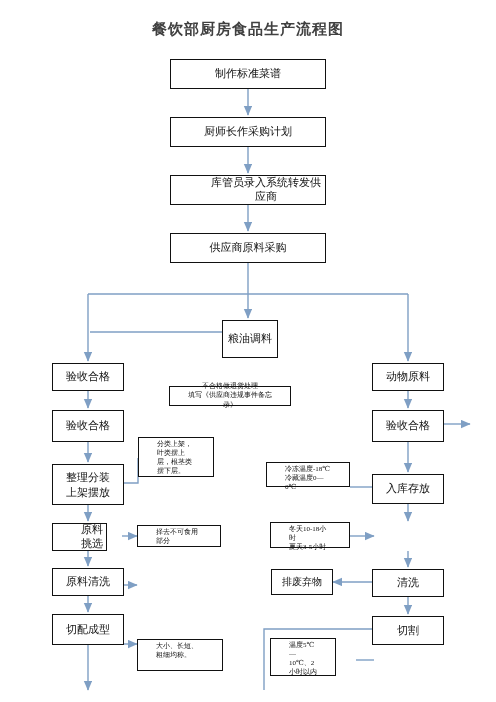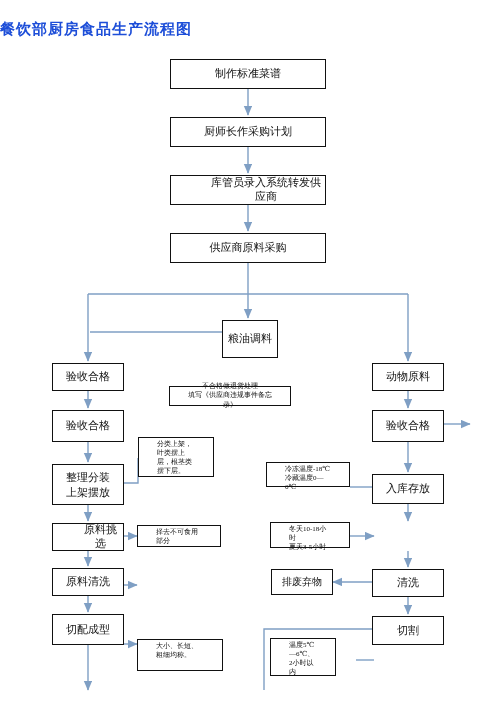--- a/index.html
+++ b/index.html
@@ -4,22 +4,22 @@
 <style>
   html,body{margin:0;padding:0;}
   body{
     width:496px;height:702px;background:#ffffff;
     font-family:"Liberation Serif","DejaVu Serif",serif;
     color:#1a1a1a;overflow:hidden;position:relative;
   }
   #chart{position:absolute;left:0;top:0;width:496px;height:702px;}
   svg.lines{position:absolute;left:0;top:0;width:496px;height:702px;pointer-events:none;}
   .title{
-    position:absolute;left:0;top:20px;width:496px;text-align:left;
-    font-size:15px;font-weight:700;letter-spacing:1px;color:#1d4ed8;
+    position:absolute;left:0;top:20px;width:496px;text-align:center;
+    font-size:15px;font-weight:700;letter-spacing:1px;color:#404040;
   }
   .node{
     position:absolute;box-sizing:border-box;
     border:1px solid #111;background:#fff;
     display:flex;align-items:center;justify-content:center;
     text-align:center;font-size:11px;line-height:1.25;color:#111;
     padding:2px 3px;
   }
   .node.two-line{line-height:1.35;}
   .note{
@@ -99,21 +99,21 @@
 
   <div class="node" style="left:222px;top:320px;width:56px;height:38px;">粮油调料</div>
 
   <div class="node" style="left:52px;top:363px;width:72px;height:28px;">验收合格</div>
 
   <div class="node" style="left:52px;top:410px;width:72px;height:32px;">验收合格</div>
 
   <div class="node two-line" style="left:52px;top:464px;width:72px;height:41px;white-space:pre-line;">整理分装
 上架摆放</div>
 
-  <div class="node" style="left:52px;top:523px;width:72px;height:28px;padding-left:28px;">原料挑选</div>
+  <div class="node" style="left:52px;top:523px;width:55px;height:28px;padding-left:28px;">原料挑选</div>
 
   <div class="node" style="left:52px;top:568px;width:72px;height:28px;">原料清洗</div>
 
   <div class="node" style="left:52px;top:614px;width:72px;height:31px;">切配成型</div>
 
   <div class="node" style="left:372px;top:363px;width:72px;height:28px;">动物原料</div>
 
   <div class="node" style="left:372px;top:410px;width:72px;height:32px;">验收合格</div>
 
   <div class="node" style="left:372px;top:474px;width:72px;height:30px;">入库存放</div>
@@ -134,15 +134,15 @@
   <div class="note" style="left:137px;top:639px;width:86px;height:32px;">大小、长短、粗细均称。</div>
 
   <div class="note" style="left:266px;top:462px;width:84px;height:25px;">冷冻温度-18℃
 冷藏温度0—6℃</div>
 
   <div class="note" style="left:270px;top:522px;width:80px;height:26px;">冬天10-18小时
 夏天3-5小时</div>
 
   <div class="node" style="left:271px;top:569px;width:62px;height:26px;font-size:10px;">排废弃物</div>
 
-  <div class="note" style="left:270px;top:638px;width:66px;height:38px;">温度5℃—6℃、2小时以内</div>
+  <div class="note" style="left:270px;top:638px;width:66px;height:38px;">温度5℃—10℃、2小时以内</div>
 
 </div>
 
 </body></html>

